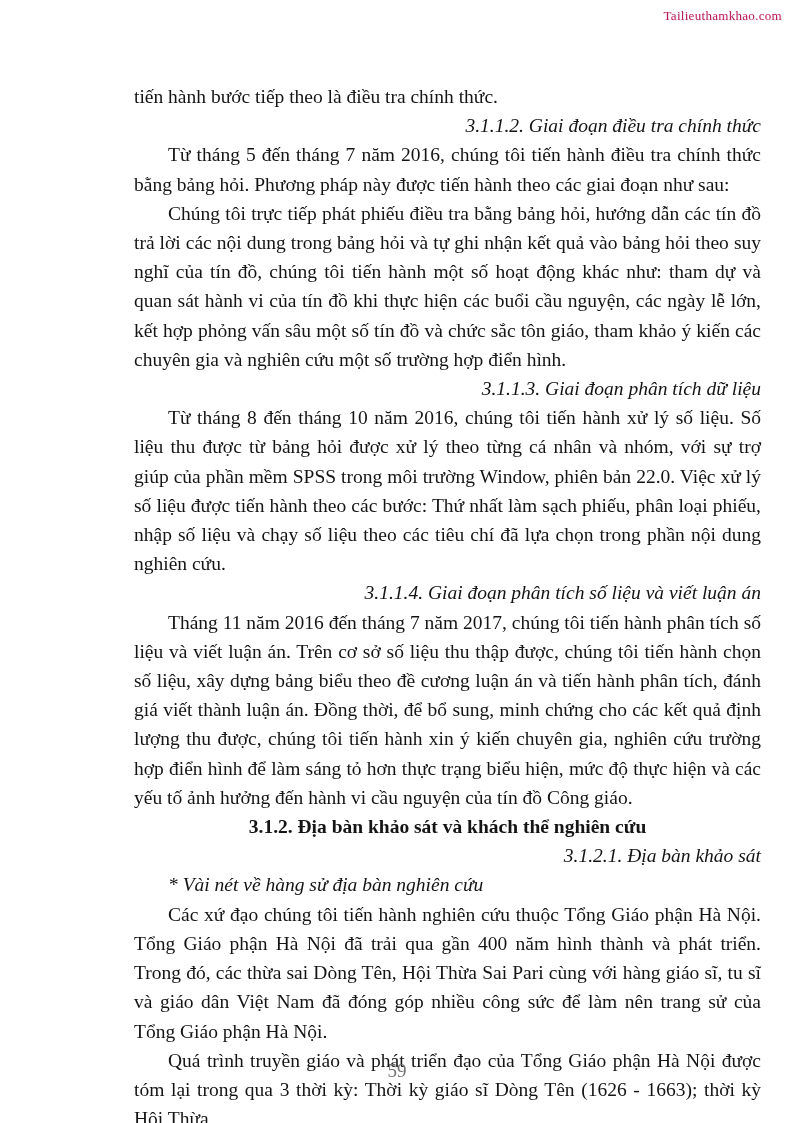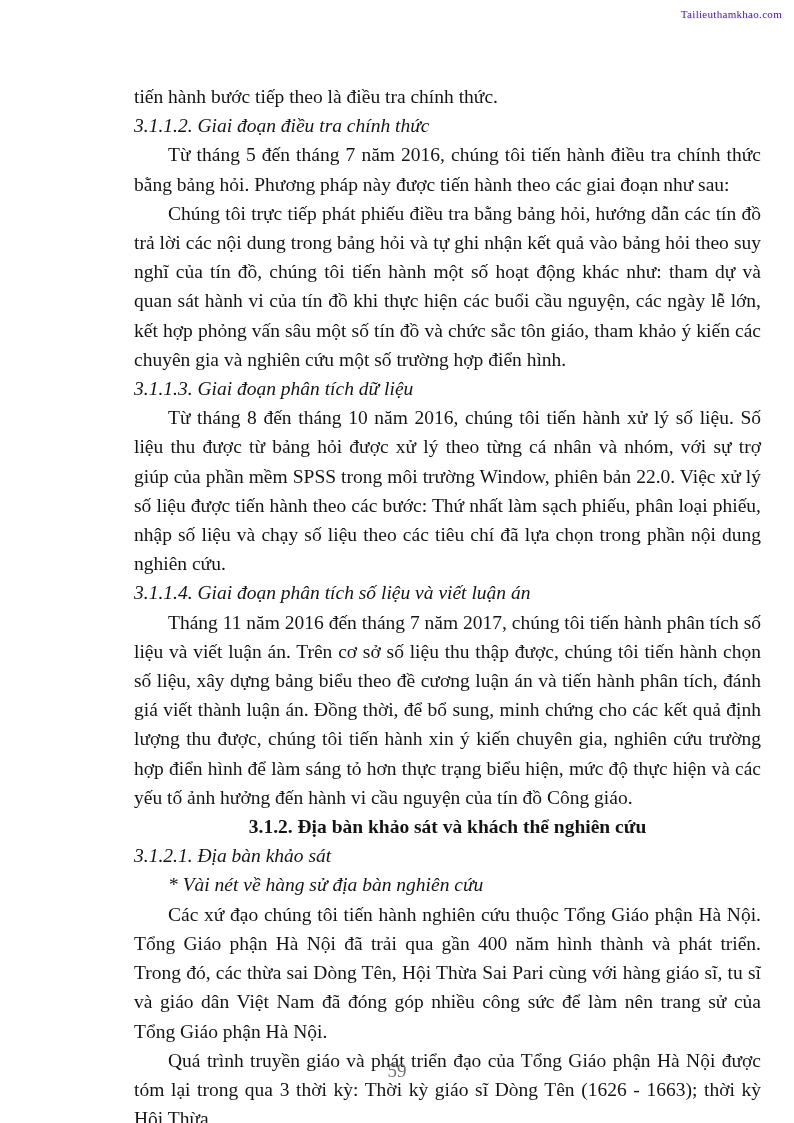--- a/index.html
+++ b/index.html
@@ -13,22 +13,22 @@
     height: 1123px;
     background: #ffffff;
     overflow: hidden;
     font-family: "Liberation Serif", "DejaVu Serif", serif;
     color: #141414;
   }
   .watermark {
     position: absolute;
     top: 8px;
     right: 12px;
-    font-size: 11px;
-    color: #4c1d95;
+    font-size: 13px;
+    color: #be185d;
     text-shadow: 1px 1px 0 #ededed;
     letter-spacing: 0.3px;
   }
   .content {
     position: absolute;
     left: 134px;
     top: 82px;
     width: 627px;
     font-size: 19.5px;
     line-height: 29.2px;
@@ -40,21 +40,21 @@
   }
   .para {
     text-indent: 34px;
   }
   .para-noindent {
     text-indent: 0;
   }
   .heading-italic {
     font-style: italic;
     text-indent: 0;
-    text-align: left;
+    text-align: right;
   }
   .heading-bold-italic {
     font-weight: bold;
     text-indent: 0;
     text-align: center;
   }
   .para-italic {
     font-style: italic;
     text-indent: 34px;
     text-align: left;

